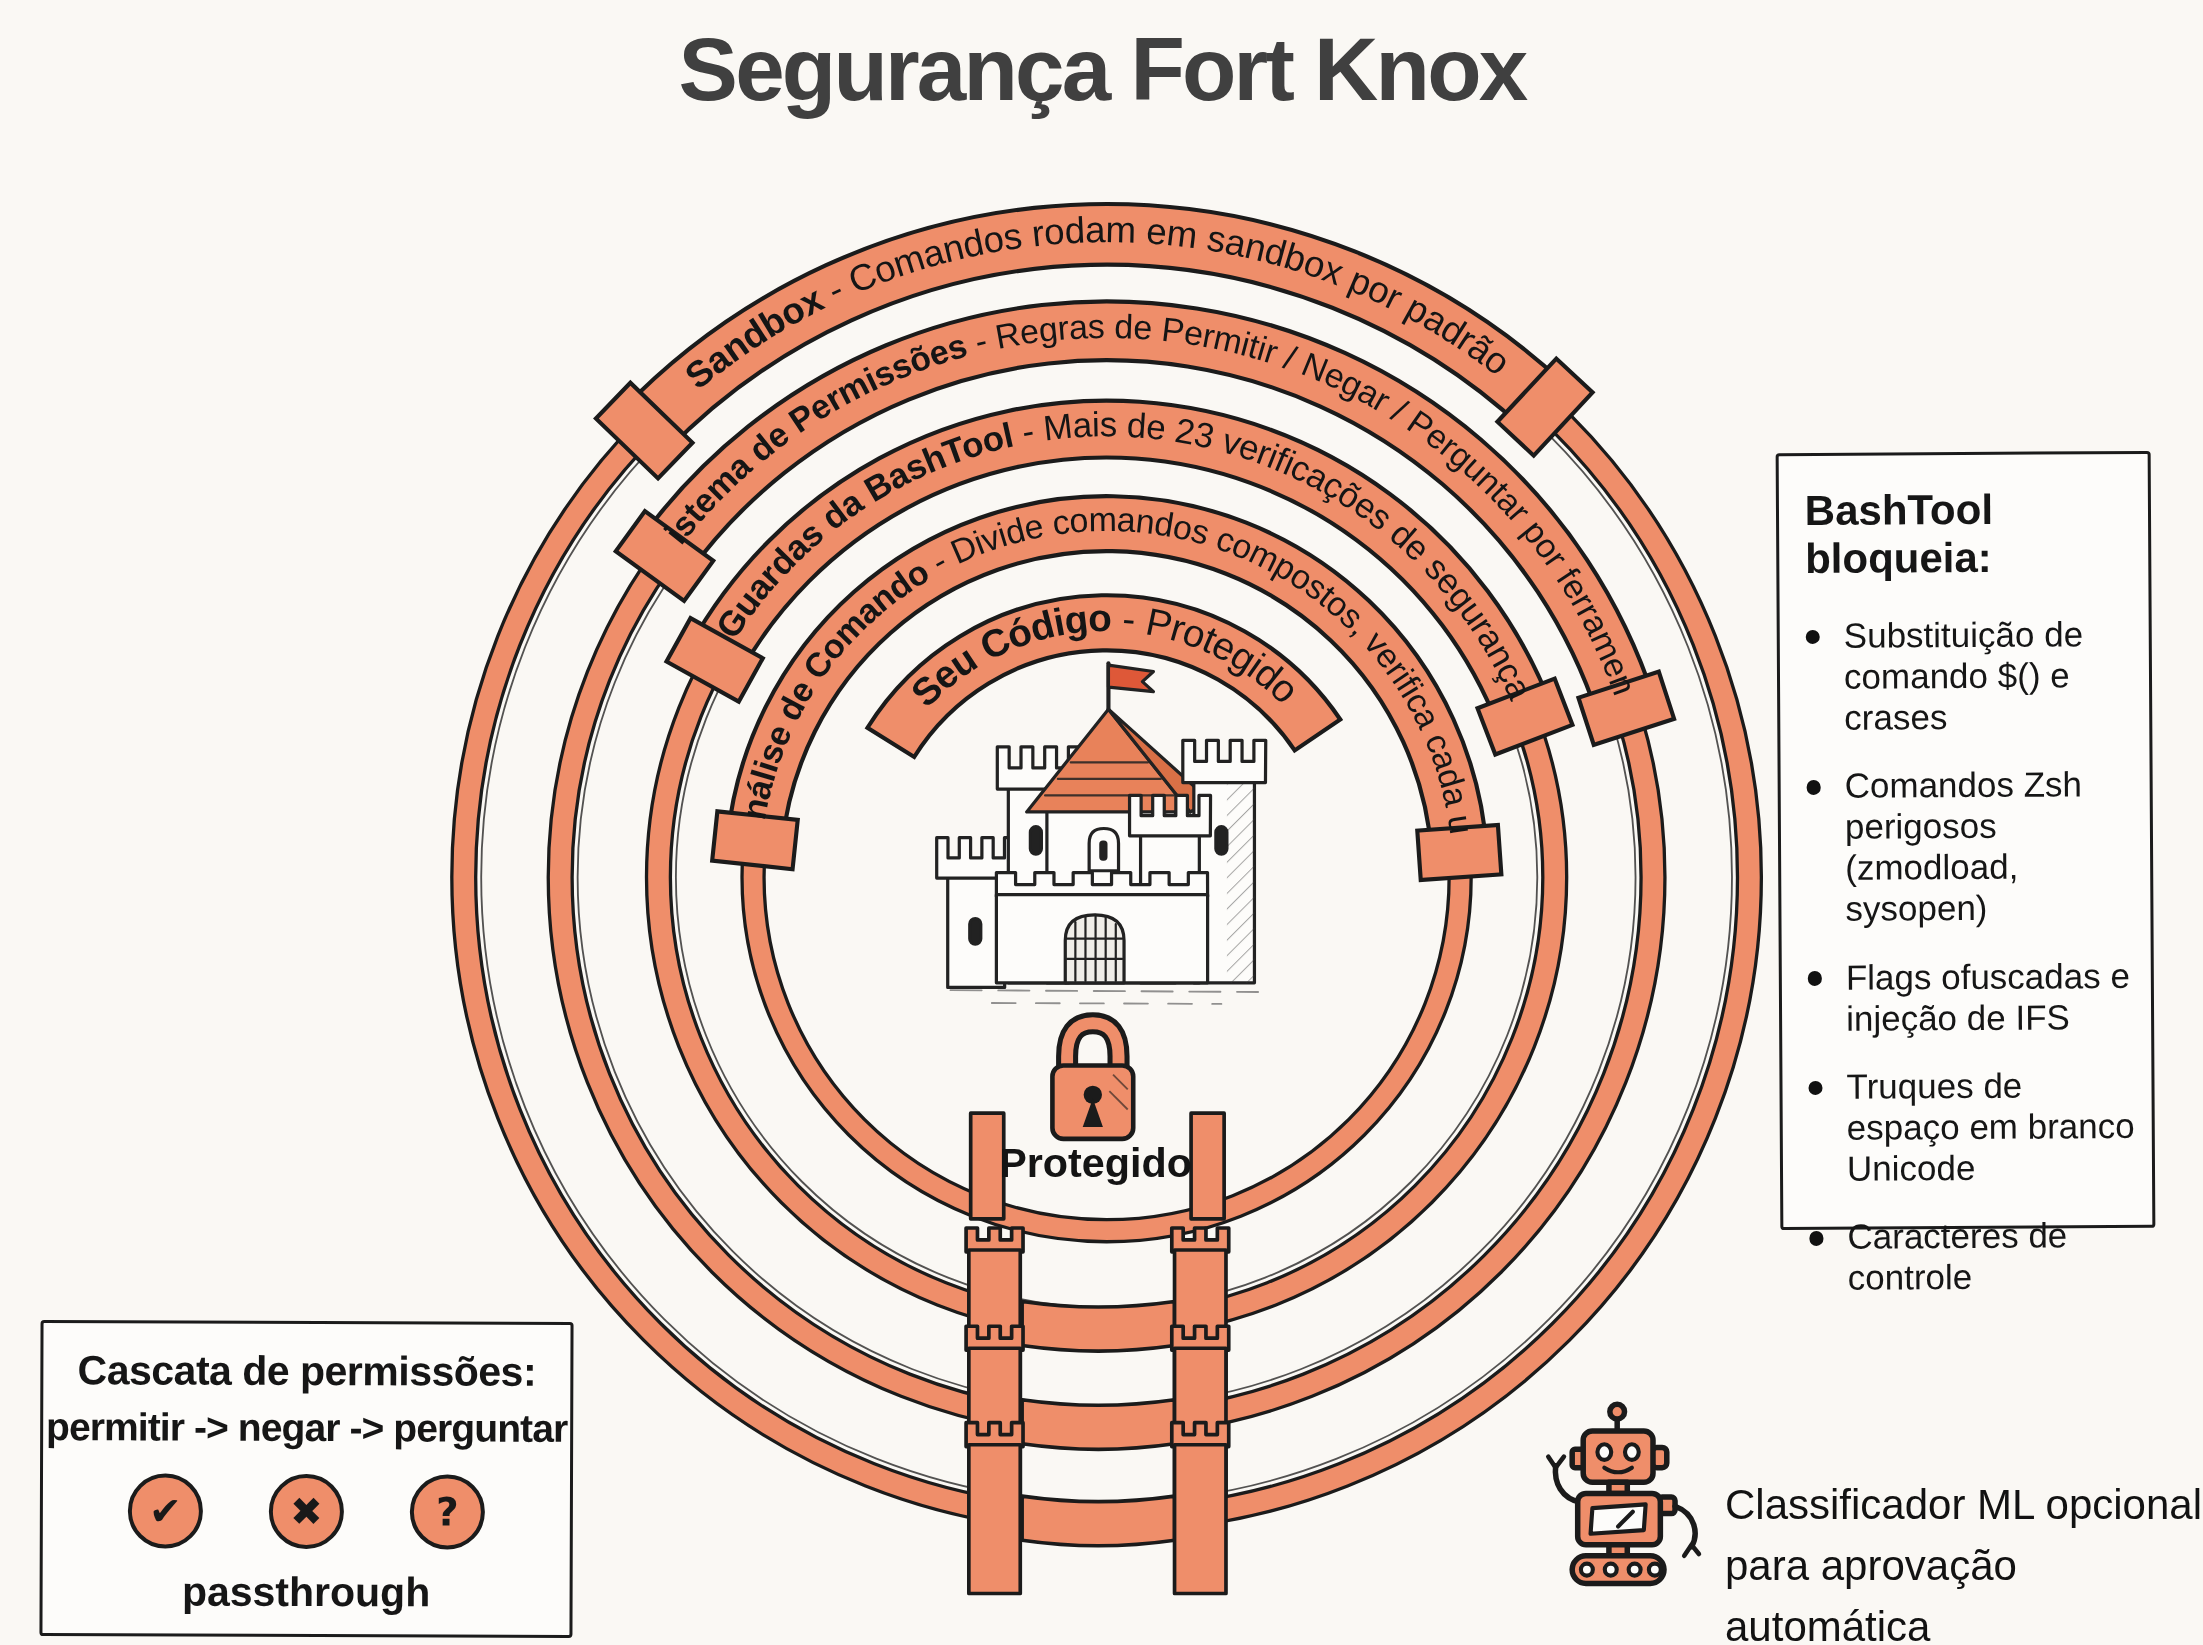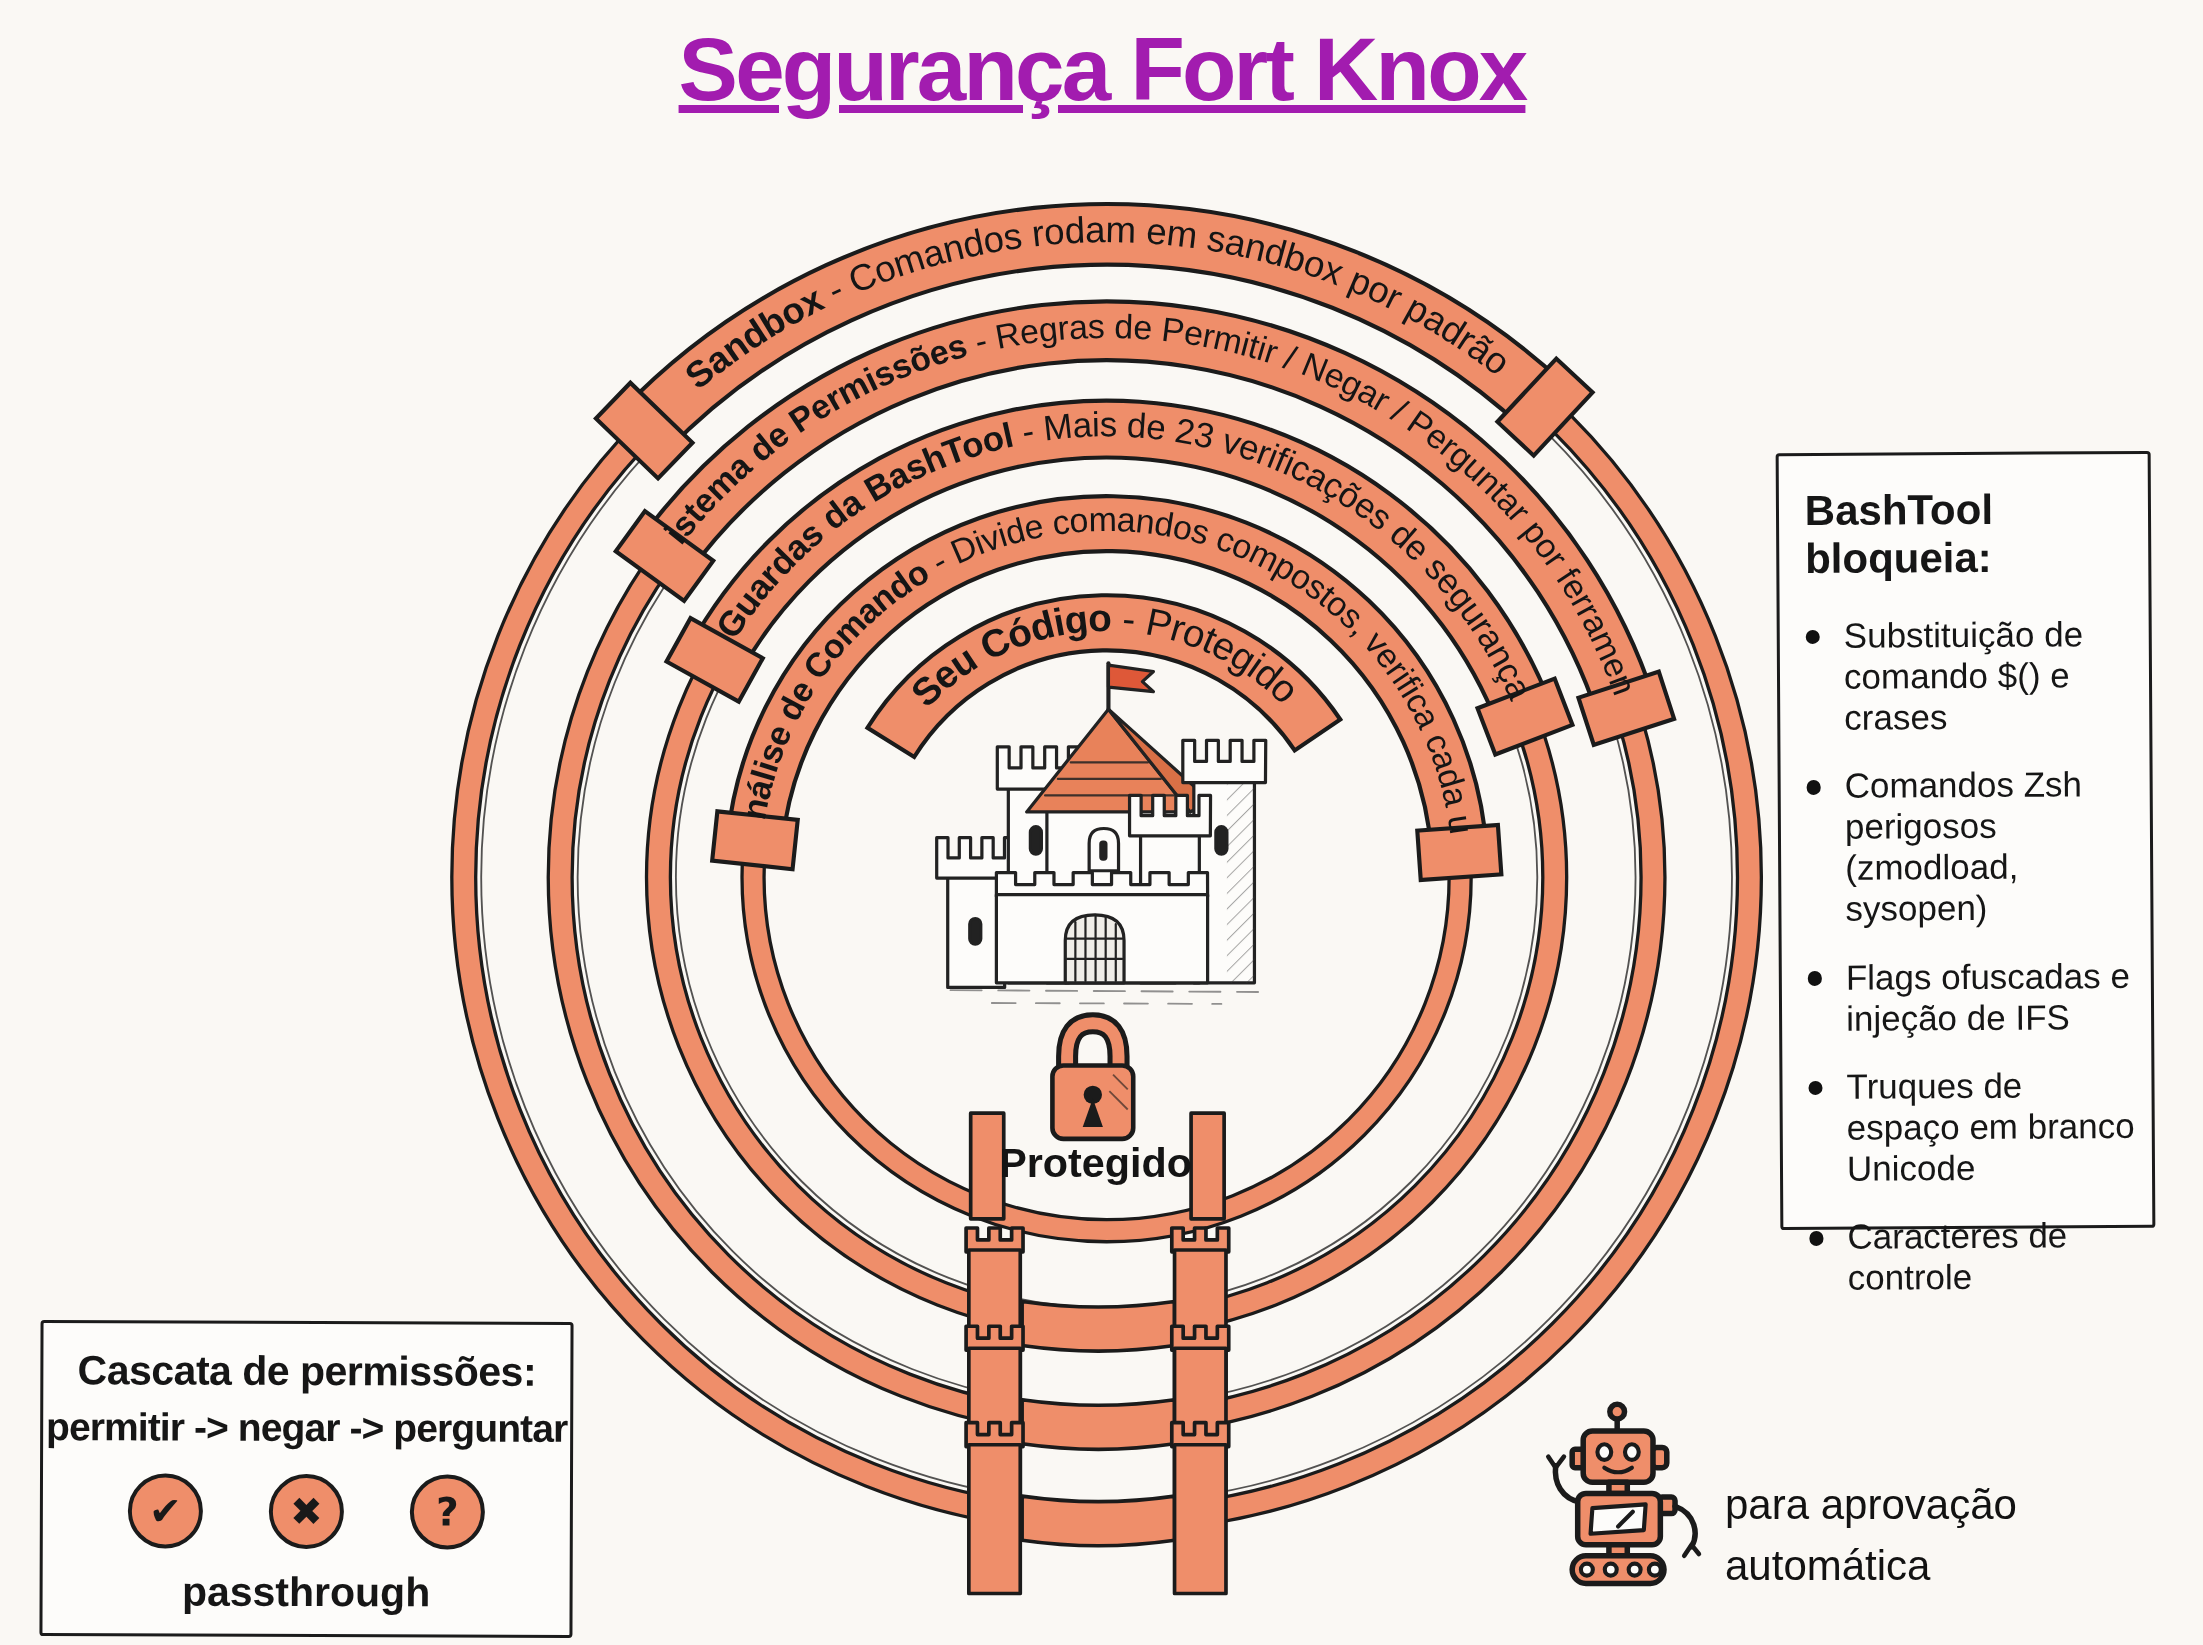--- a/index.html
+++ b/index.html
@@ -5,21 +5,21 @@
   html,body{margin:0;padding:0;background:#e9e7e2;}
   #stage{
     position:relative;width:2204px;height:1646px;overflow:hidden;
     background:#FAF8F4;
     font-family:"Liberation Sans", sans-serif;
     color:#161616;
   }
   #diagram-svg{position:absolute;left:0;top:0;width:2204px;height:1646px;}
   .page-title{
     position:absolute;left:0;top:18.4px;width:2204px;text-align:center;
-    font-size:89px;font-weight:700;letter-spacing:-2.8px;color:#a21caf;text-decoration:underline;
+    font-size:89px;font-weight:700;letter-spacing:-2.8px;color:#404040;
   }
   
   .blocklist-panel{
     position:absolute;left:1778px;top:452px;width:375px;height:777px;
     background:#FDFCFA;border:3.7px solid #1b1b1b;border-radius:3.7px;
     transform:rotate(-0.35deg);
     padding:31px 13px 0 24px;box-sizing:border-box;
   }
   .blocklist-title{font-size:42px;font-weight:700;margin:0 0 33px 1.8px;}
   .blocklist-list{list-style:none;margin:0;padding:0;}
@@ -283,17 +283,18 @@
     <div class="cascade-seq">permitir -&gt; negar -&gt; perguntar</div>
     <div class="cascade-icons">
       <div class="perm-icon">✔</div>
       <div class="perm-icon">✖</div>
       <div class="perm-icon">?</div>
     </div>
     <div class="cascade-footer">passthrough</div>
   </div>
 
   <div class="ml-note">
+    <div>Classificador ML opcional</div>
     <div>para aprovação automática</div>
   </div>
 
 </div>
 
 
 </body></html>

